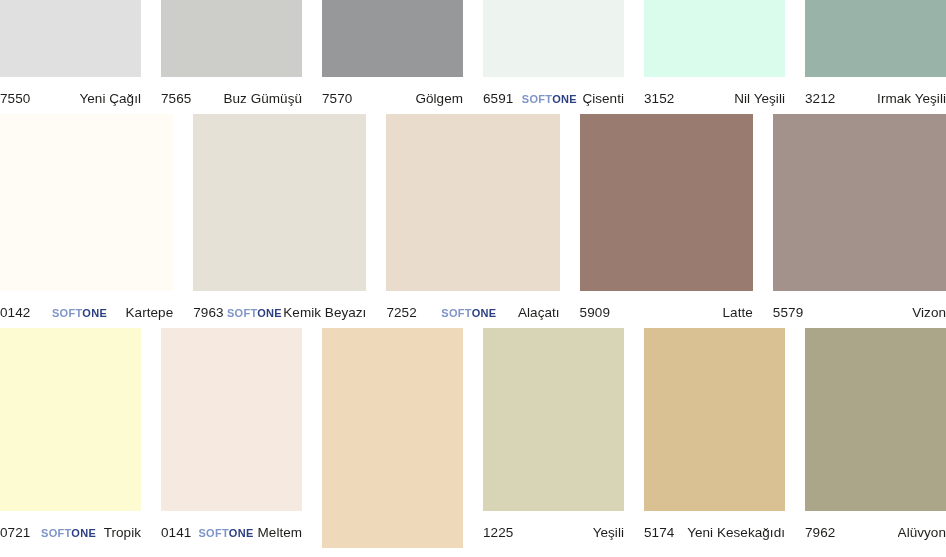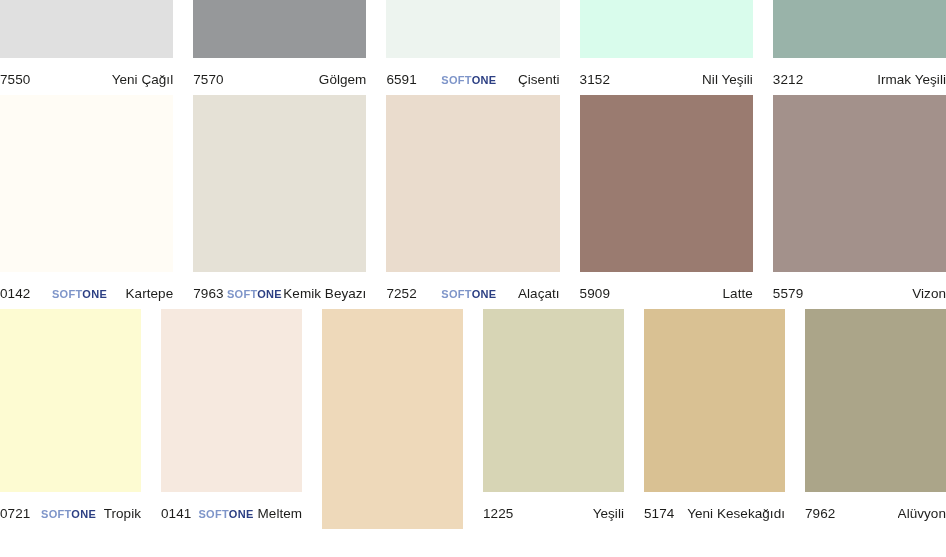--- a/index.html
+++ b/index.html
@@ -27,21 +27,21 @@
 
   .palette-row {
     display: flex;
     flex-direction: row;
     width: 100%;
     height: 213px;
     flex: 0 0 auto;
   }
 
   
-  .palette-row.row-0 { height: 95px; }
+  .palette-row.row-0 { height: 114px; }
   .palette-row.row-1 { height: 214px; }
   .palette-row.row-2 { height: 220px; }
 
   .swatch-cell {
     display: flex;
     flex-direction: column;
     position: relative;
     flex: 1 1 0;
     min-width: 0;
     padding-right: 20px;
@@ -108,20 +108,27 @@
 <div id="palette-grid">
     <div class="palette-row row-0">
       <div class="swatch-cell">
         <div class="swatch-chip" style="background-color: rgb(224, 224, 224);"></div>
         <div class="swatch-label">
           <span class="swatch-code">7550</span>
           <span class="swatch-name">Yeni Çağıl</span>
         </div>
       </div>
       <div class="swatch-cell">
+        <div class="swatch-chip" style="background-color: rgb(205, 206, 201);"></div>
+        <div class="swatch-label">
+          <span class="swatch-code">7565</span>
+          <span class="swatch-name">Buz Gümüşü</span>
+        </div>
+      </div>
+      <div class="swatch-cell">
         <div class="swatch-chip" style="background-color: rgb(150, 152, 154);"></div>
         <div class="swatch-label">
           <span class="swatch-code">7570</span>
           <span class="swatch-name">Gölgem</span>
         </div>
       </div>
       <div class="swatch-cell">
         <div class="swatch-chip" style="background-color: rgb(237, 244, 239);"></div>
         <div class="swatch-label">
           <span class="swatch-code">6591</span>

